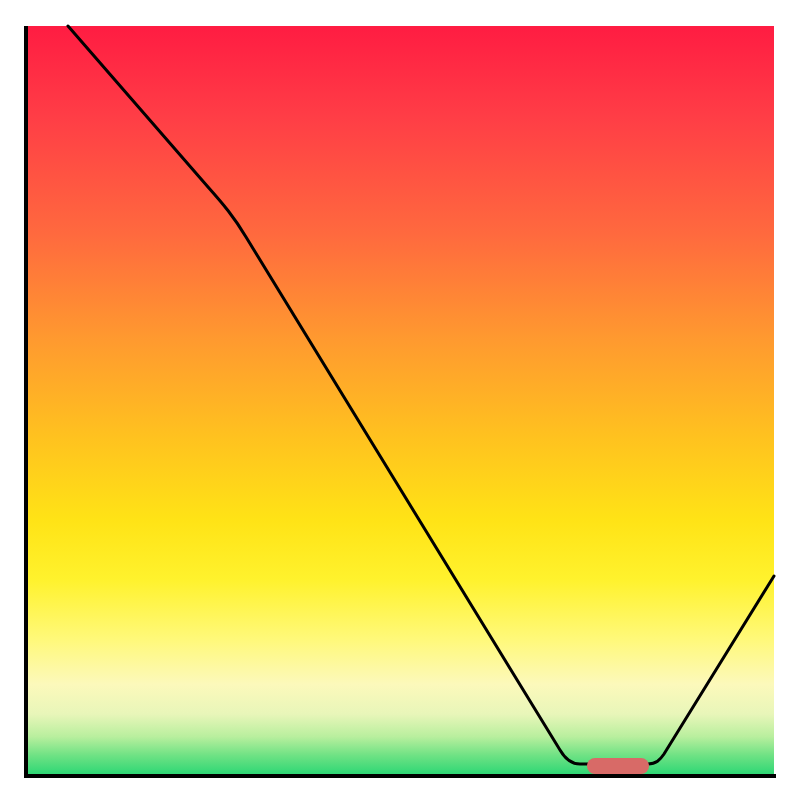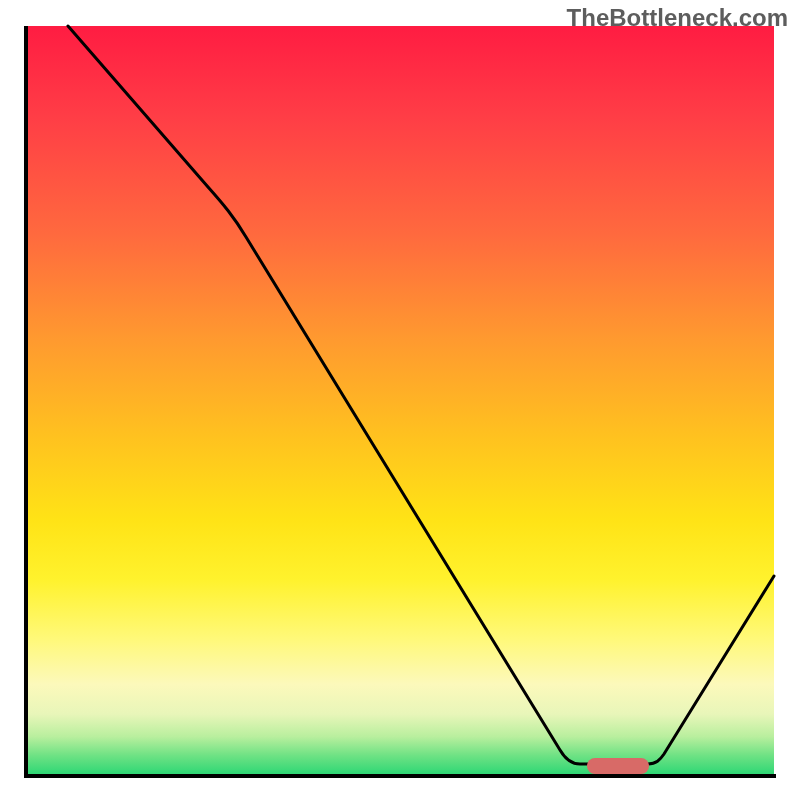--- a/index.html
+++ b/index.html
@@ -79,21 +79,20 @@
     background: #d86a67;
     border-radius: 8px;
     z-index: 7;
   }
 </style>
 </head>
 <body>
 
 <div class="chart-container">
 
-  <div class="watermark">TheBottleneck.com</div>
 
   <div class="plot-area"></div>
 
   <div class="axis-left"></div>
 
   <div class="axis-bottom"></div>
 
   <svg class="curve" width="800" height="800">
     <path fill="none" stroke="#000000" stroke-width="3" stroke-linecap="round" stroke-linejoin="round" d="M 68 26 L 208 187 C 224 205 234 217 246 237 L 560 750 C 564 757 570 764 580 764 L 648 764 C 656 764 660 760 664 754 L 774 576"></path>
   </svg>

